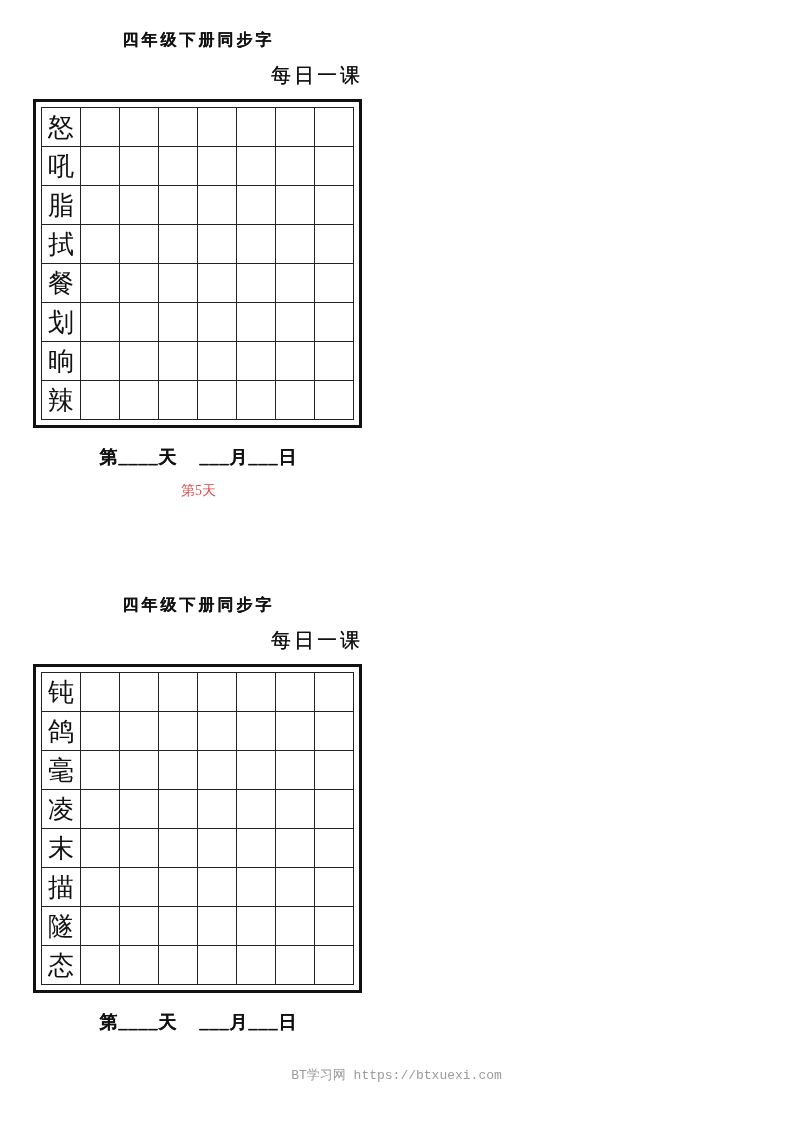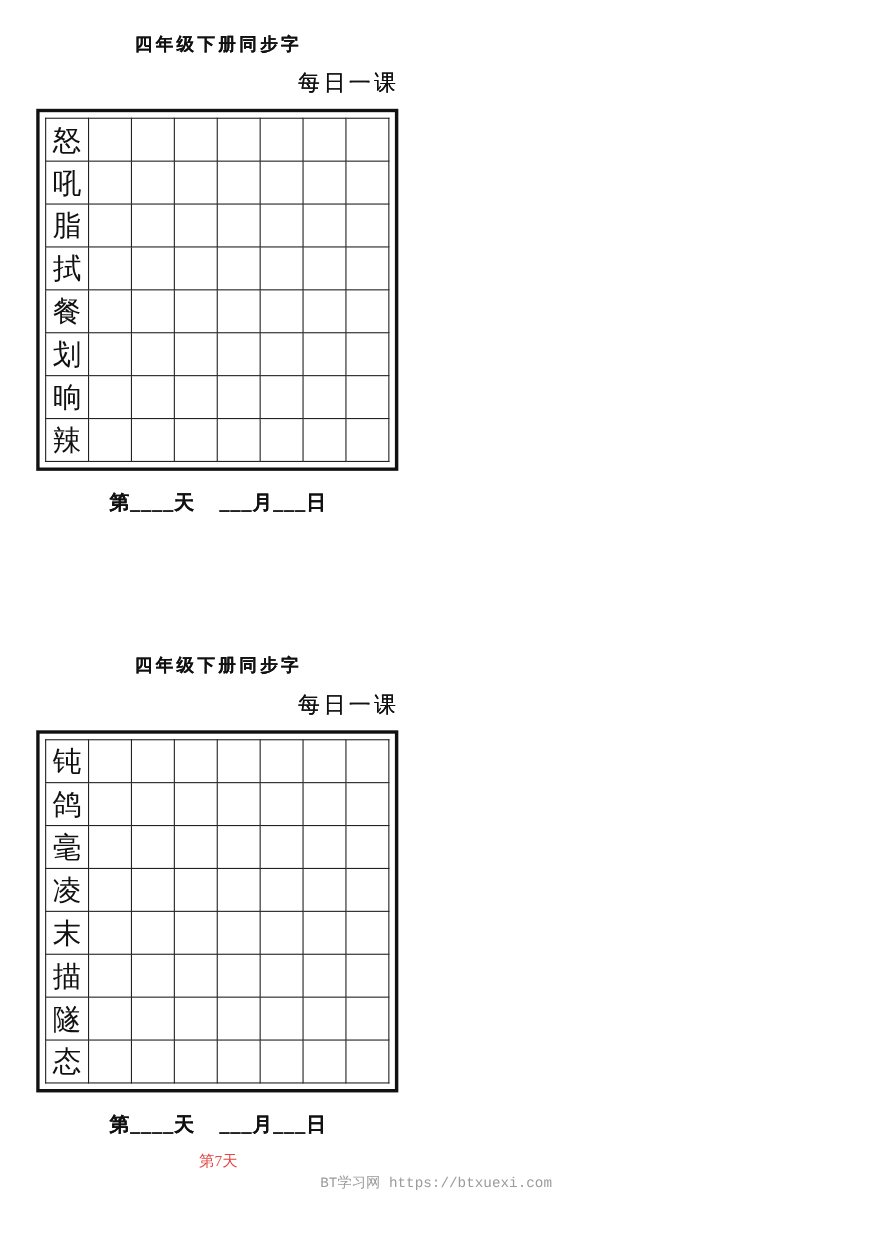--- a/index.html
+++ b/index.html
@@ -166,20 +166,21 @@
             <td></td>
             <td></td>
             <td></td>
             <td></td>
             <td></td>
           </tr>
         </tbody>
       </table>
   </div>
   <div class="dateline">第____天    ___月___日</div>
+  <div class="daylabel" style="color: rgb(224, 74, 71);">第5天</div>
 </section>
 
 <section class="sheet" id="sheet1">
   <div class="title">四年级下册同步字</div>
   <div class="subtitle">每日一课</div>
   <div class="gridbox">
     <table class="pg">
         <tbody>
           <tr>
             <td class="char">怒</td>
@@ -350,21 +351,20 @@
             <td></td>
             <td></td>
             <td></td>
             <td></td>
             <td></td>
           </tr>
         </tbody>
       </table>
   </div>
   <div class="dateline">第____天    ___月___日</div>
-  <div class="daylabel" style="color: rgb(224, 74, 71);">第7天</div>
 </section>
 
 <section class="sheet" id="sheet3">
   <div class="title">四年级下册同步字</div>
   <div class="subtitle">每日一课</div>
   <div class="gridbox">
     <table class="pg">
         <tbody>
           <tr>
             <td class="char">钝</td>

